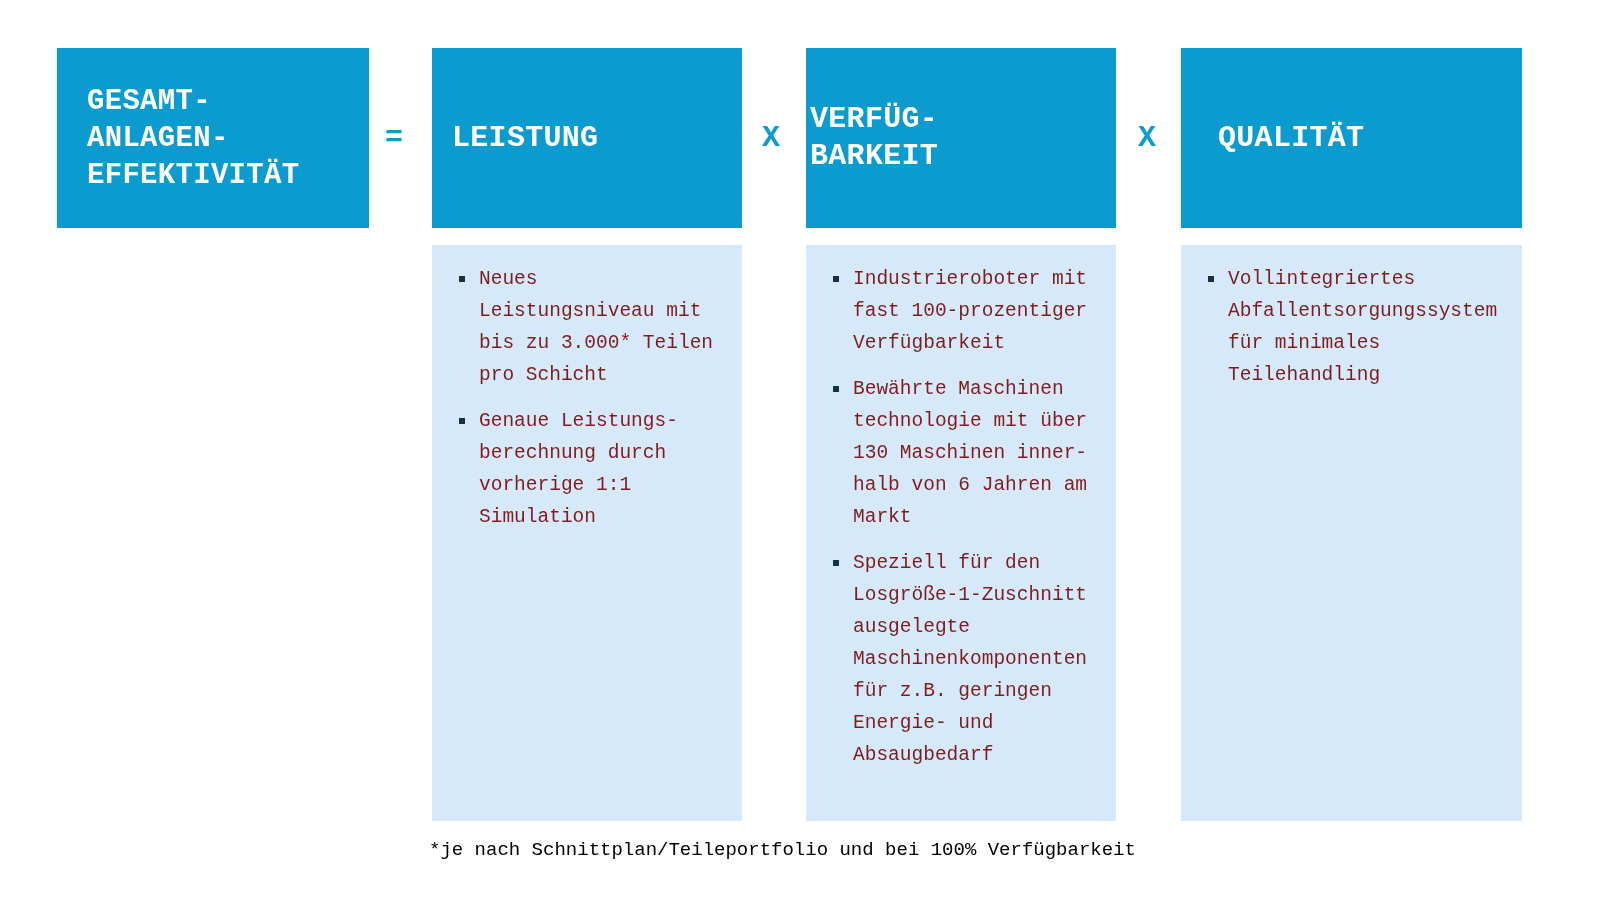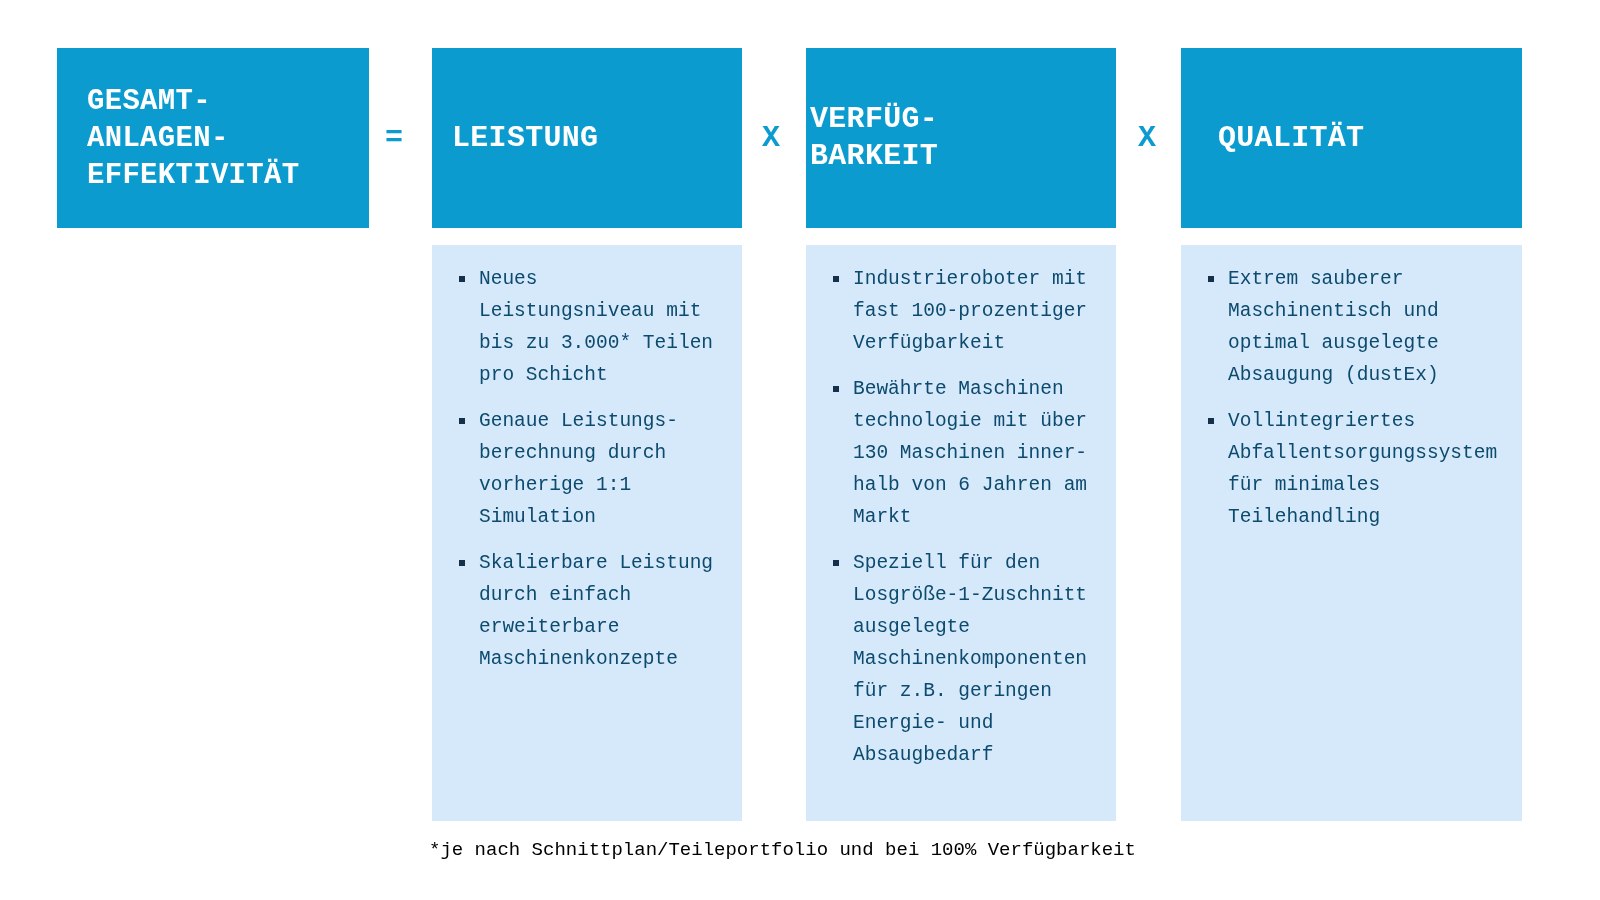--- a/index.html
+++ b/index.html
@@ -80,21 +80,21 @@
   #body-col-1 { left: 806px;  width: 310px; }
   #body-col-2 { left: 1181px; width: 341px; }
 
   ul.bullets {
     list-style: none;
     margin: 0;
     padding: 0;
   }
   ul.bullets li {
     position: relative;
-    color: #0c4a6e;
+    color: #7f1d1d;
     font-size: 19.5px;
     line-height: 32px;
     padding-left: 29px;
     margin-bottom: 14px;
   }
   ul.bullets li .sq {
     position: absolute;
     left: 9px;
     top: 13px;
     width: 6px;
@@ -147,24 +147,20 @@
   <div class="body-box" id="body-col-0">
     <ul class="bullets">
       <li>
         <span class="sq"></span>
         <span class="txt">Neues Leistungsniveau mit bis zu 3.000* Teilen pro Schicht</span>
       </li>
       <li>
         <span class="sq"></span>
         <span class="txt">Genaue Leistungs­berechnung durch vor­herige 1:1 Simulation</span>
       </li>
-      <li>
-        <span class="sq"></span>
-        <span class="txt">Skalierbare Leistung durch einfach erweiter­bare Maschinen­konzepte</span>
-      </li>
     </ul>
   </div>
 
   <div class="body-box" id="body-col-1">
     <ul class="bullets">
       <li>
         <span class="sq"></span>
         <span class="txt">Industrieroboter mit fast 100-prozentiger Verfügbarkeit</span>
       </li>
       <li>
@@ -175,24 +171,20 @@
         <span class="sq"></span>
         <span class="txt">Speziell für den Los­größe-1-Zuschnitt ausgelegte Maschinen­komponenten für z.B. geringen Energie- und Absaugbedarf</span>
       </li>
     </ul>
   </div>
 
   <div class="body-box" id="body-col-2">
     <ul class="bullets">
       <li>
         <span class="sq"></span>
-        <span class="txt">Extrem sauberer Maschinentisch und optimal ausgelegte Absaugung (dustEx)</span>
-      </li>
-      <li>
-        <span class="sq"></span>
         <span class="txt">Vollintegriertes Abfall­entsorgungssystem für minimales Teilehandling</span>
       </li>
     </ul>
   </div>
 
   <div id="footnote">*je nach Schnittplan/Teileportfolio und bei 100% Verfügbarkeit</div>
 
 </div>
 
 </body></html>

